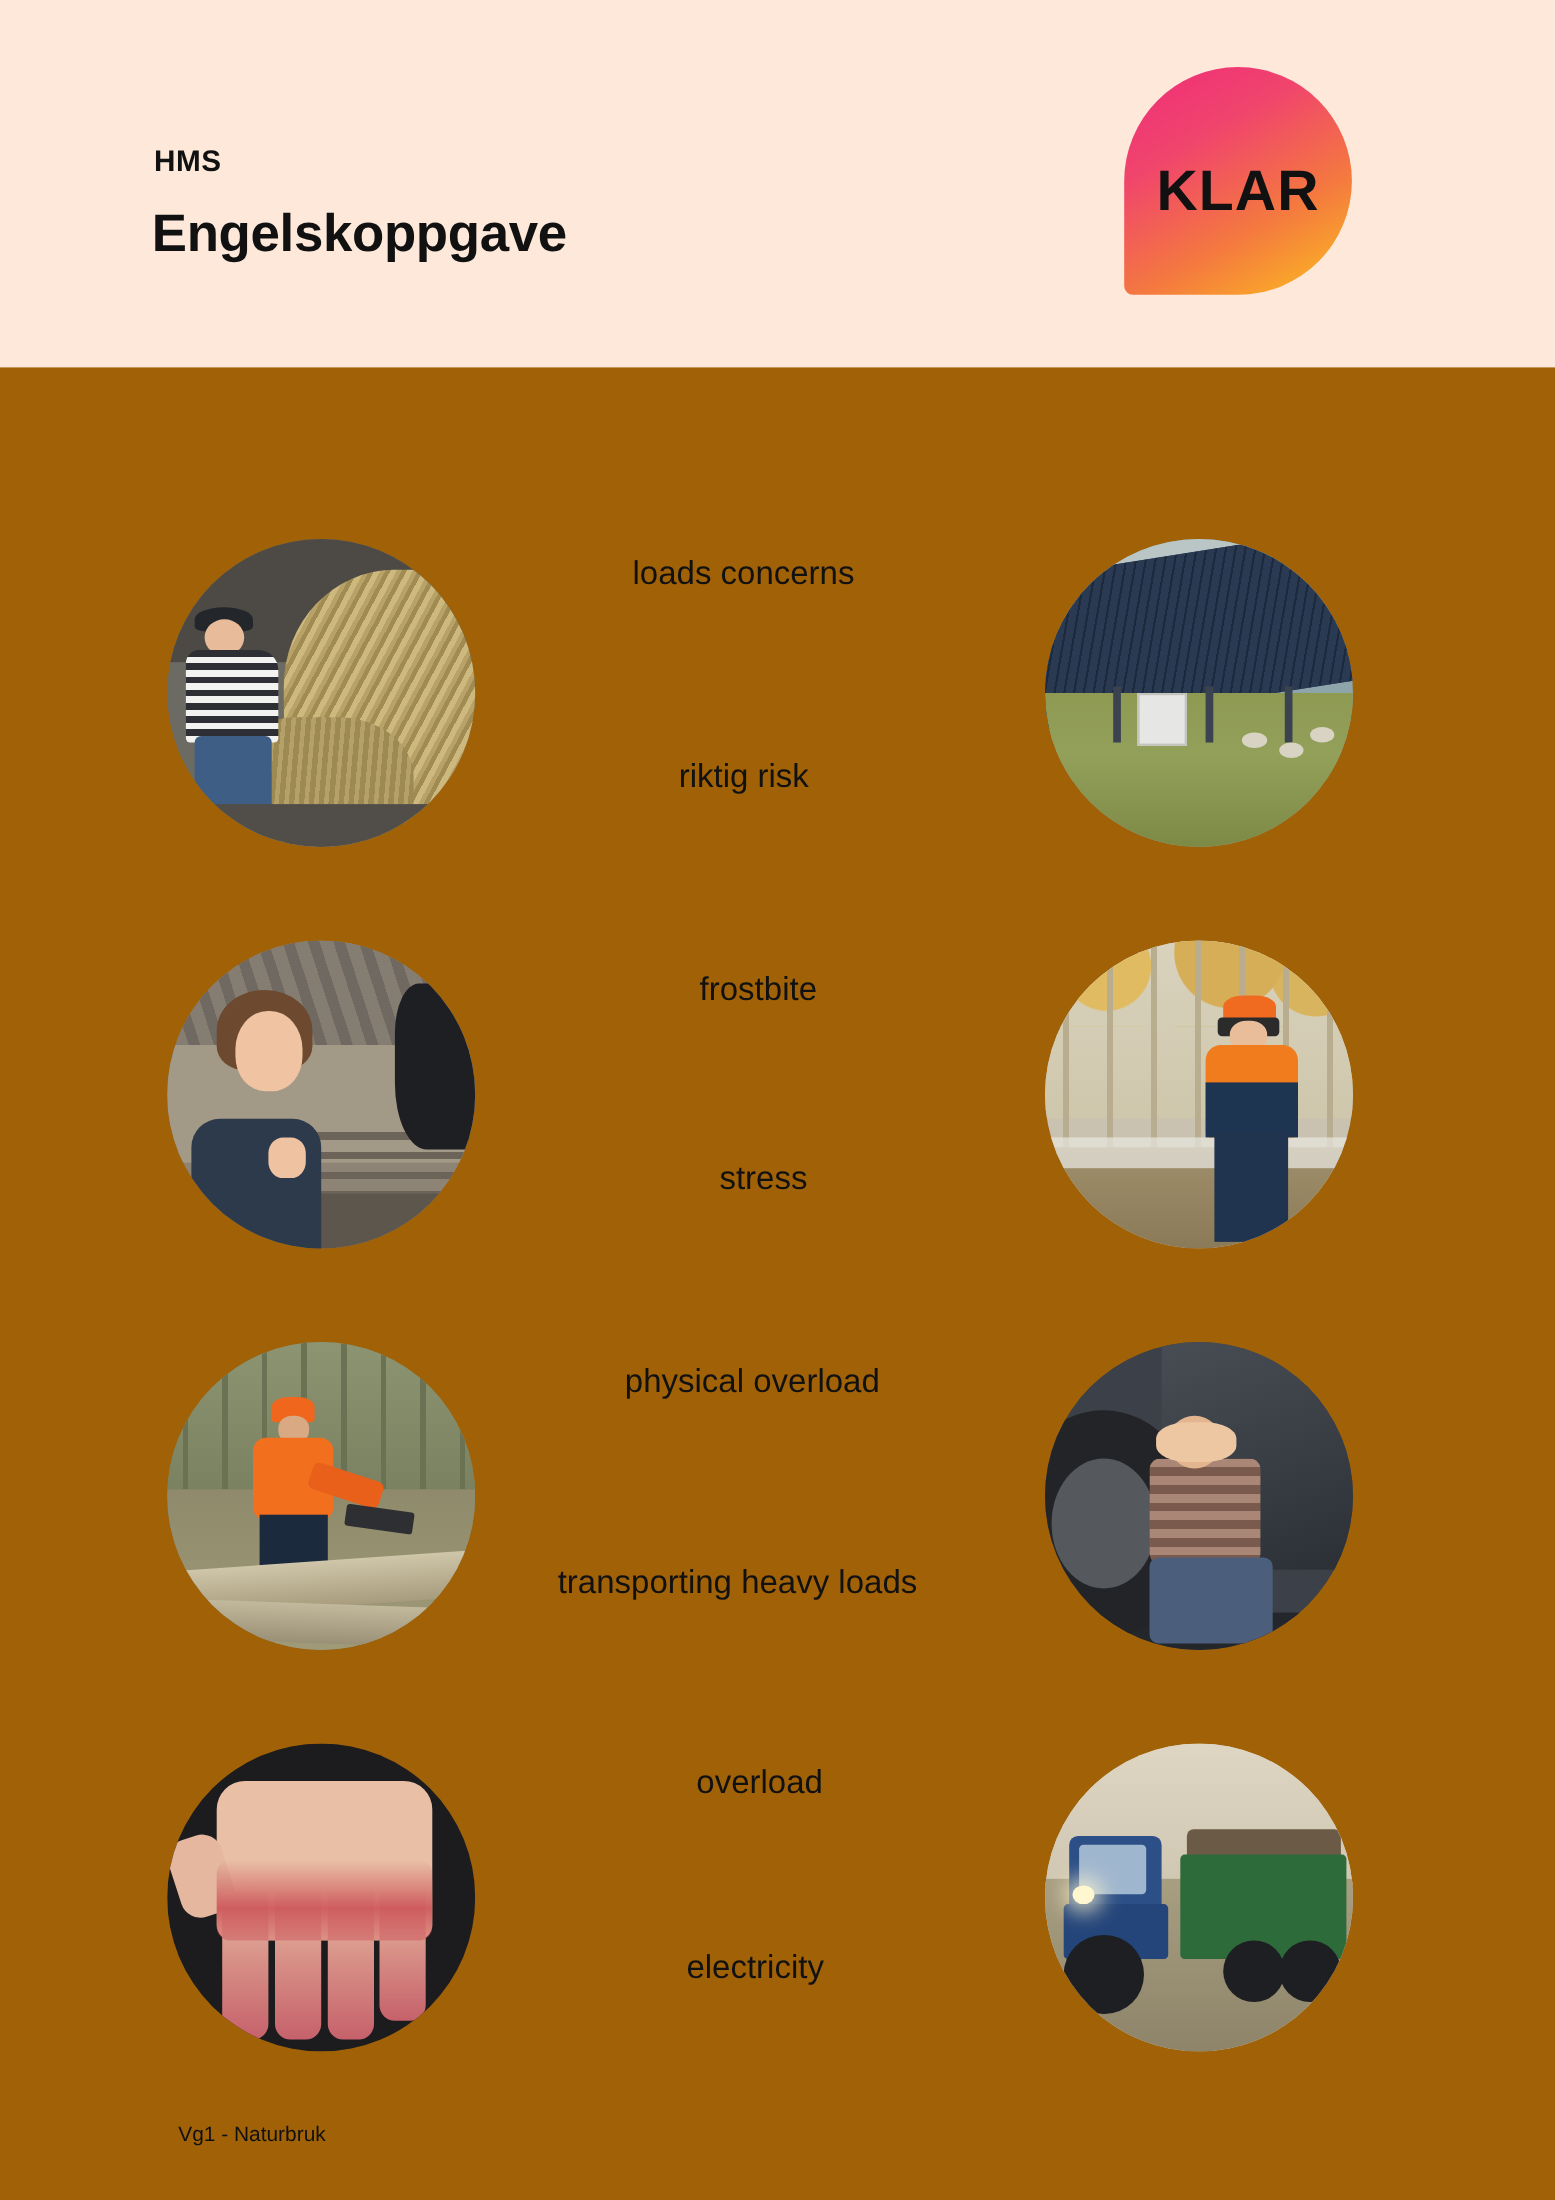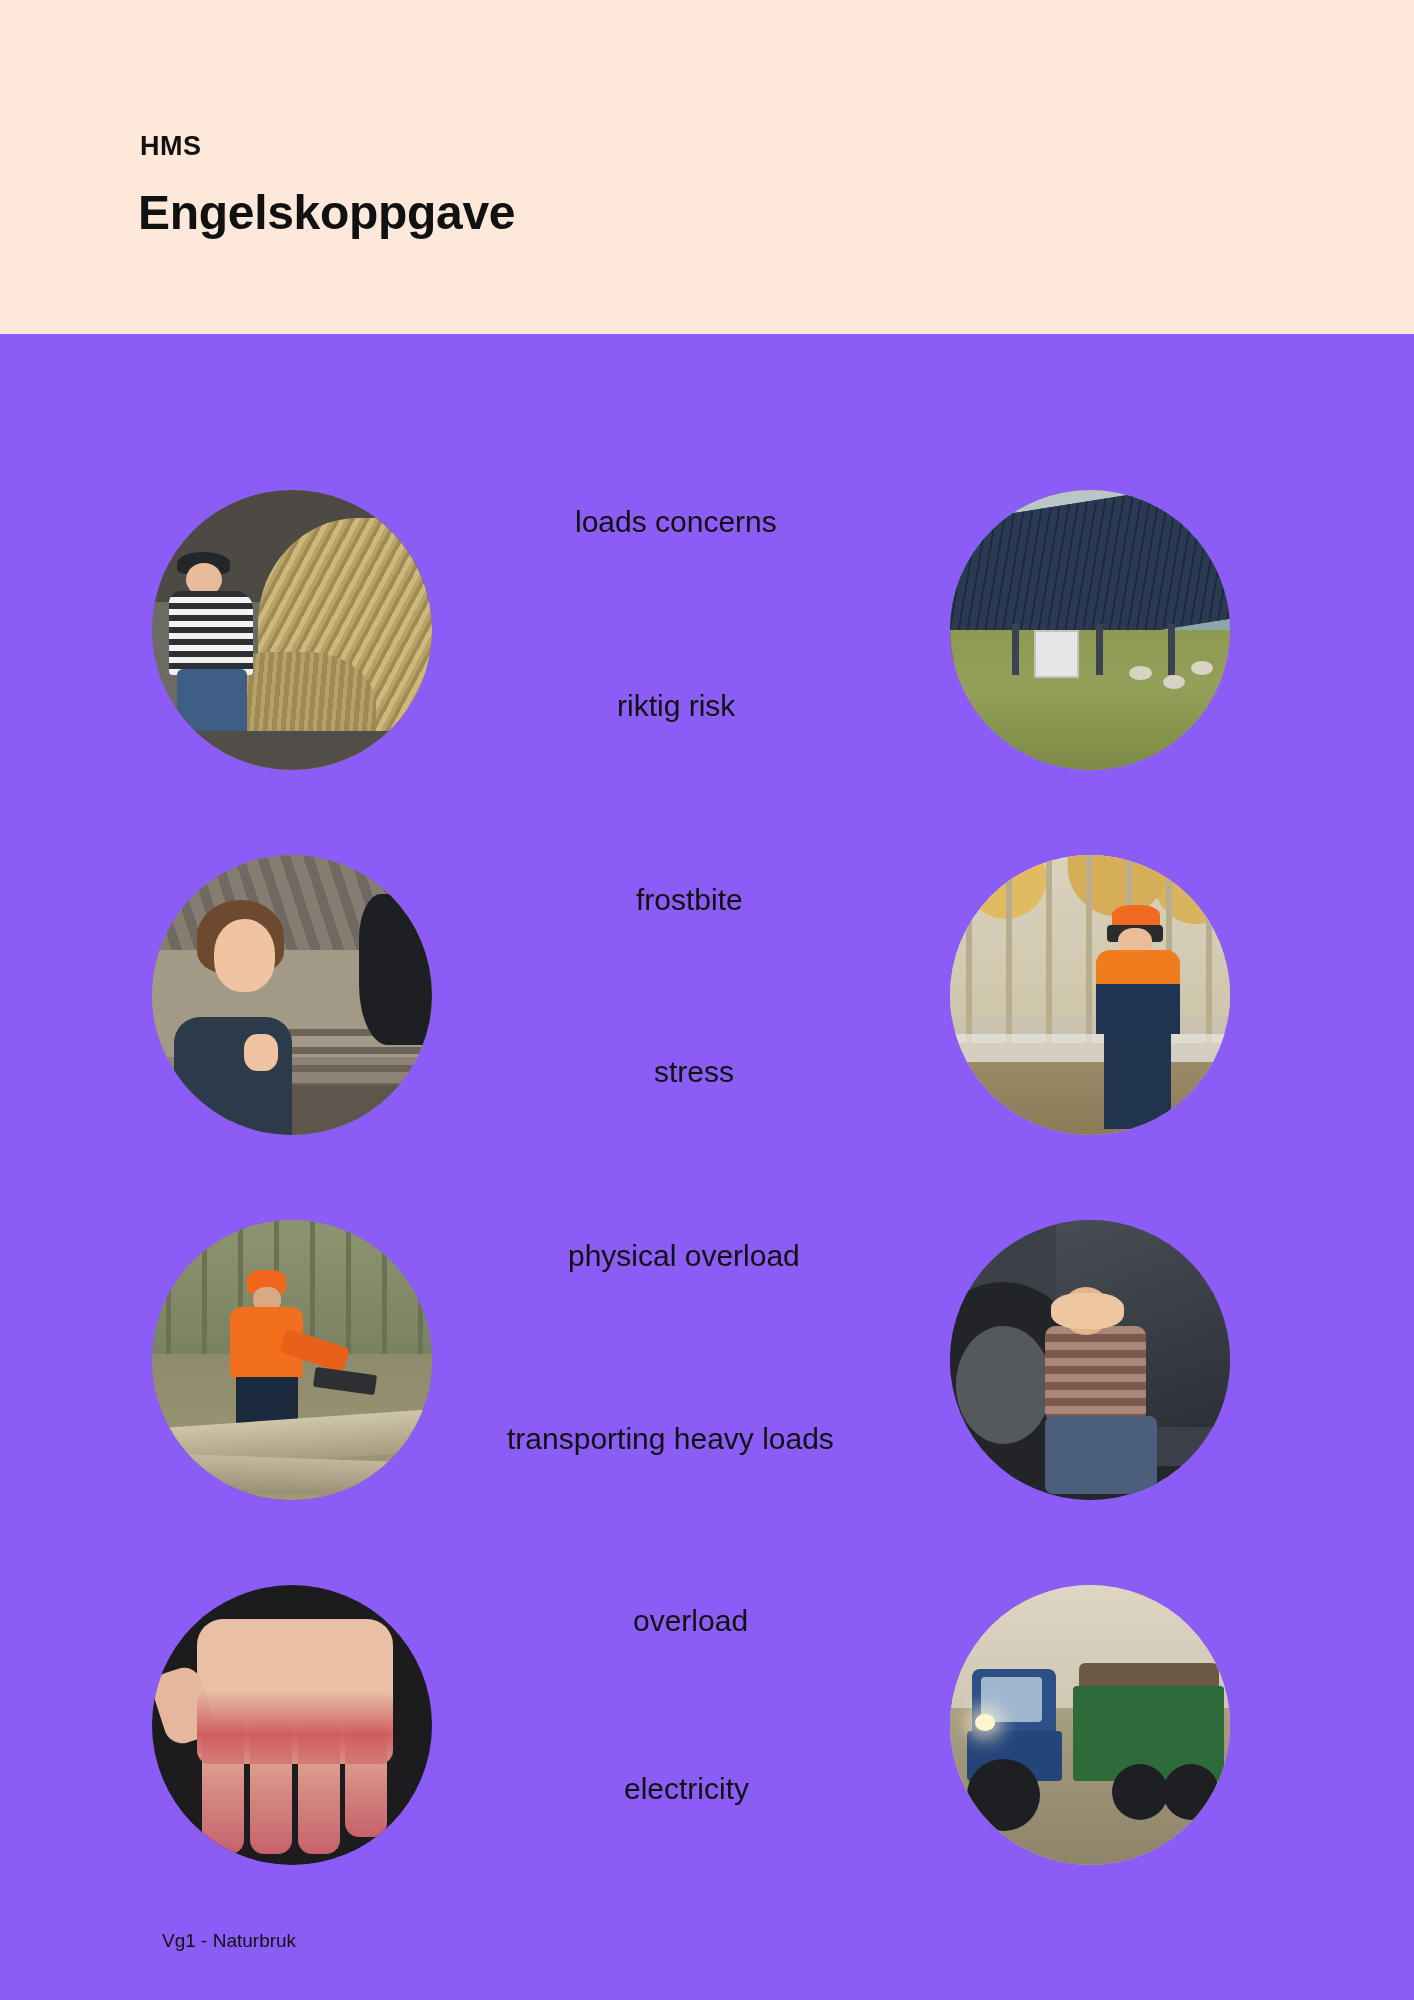--- a/index.html
+++ b/index.html
@@ -6,21 +6,21 @@
   html, body {
     width: 1414px;
     height: 2000px;
     background: #ffffff;
     font-family: "Liberation Sans", sans-serif;
   }
   .page {
     position: relative;
     width: 1414px;
     height: 2000px;
-    background: #8b5cf6;
+    background: #a16207;
     overflow: hidden;
   }
 
   
   .header {
     position: absolute;
     left: 0; top: 0;
     width: 1414px;
     height: 334px;
     background: #fde8da;
@@ -228,20 +228,23 @@
 </head>
 <body>
 
 <div class="page">
 
   <div class="header">
     <div class="header-eyebrow">HMS</div>
     <div class="header-title">Engelskoppgave</div>
   </div>
 
+  <div class="logo">
+    <div class="logo-text">KLAR</div>
+  </div>
 
 
   <div class="circle col-left" style="top:490px;">
     <div class="scene s1">
       <div class="shed"></div>
       <div class="bale"></div>
       <div class="bale2"></div>
       <div class="cap"></div>
       <div class="person-head"></div>
       <div class="torso"></div>

